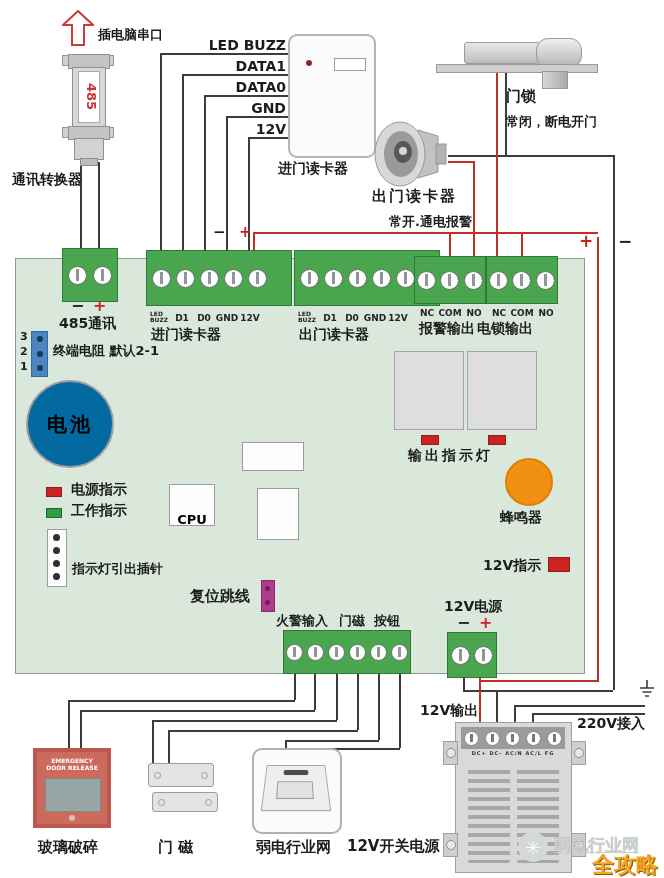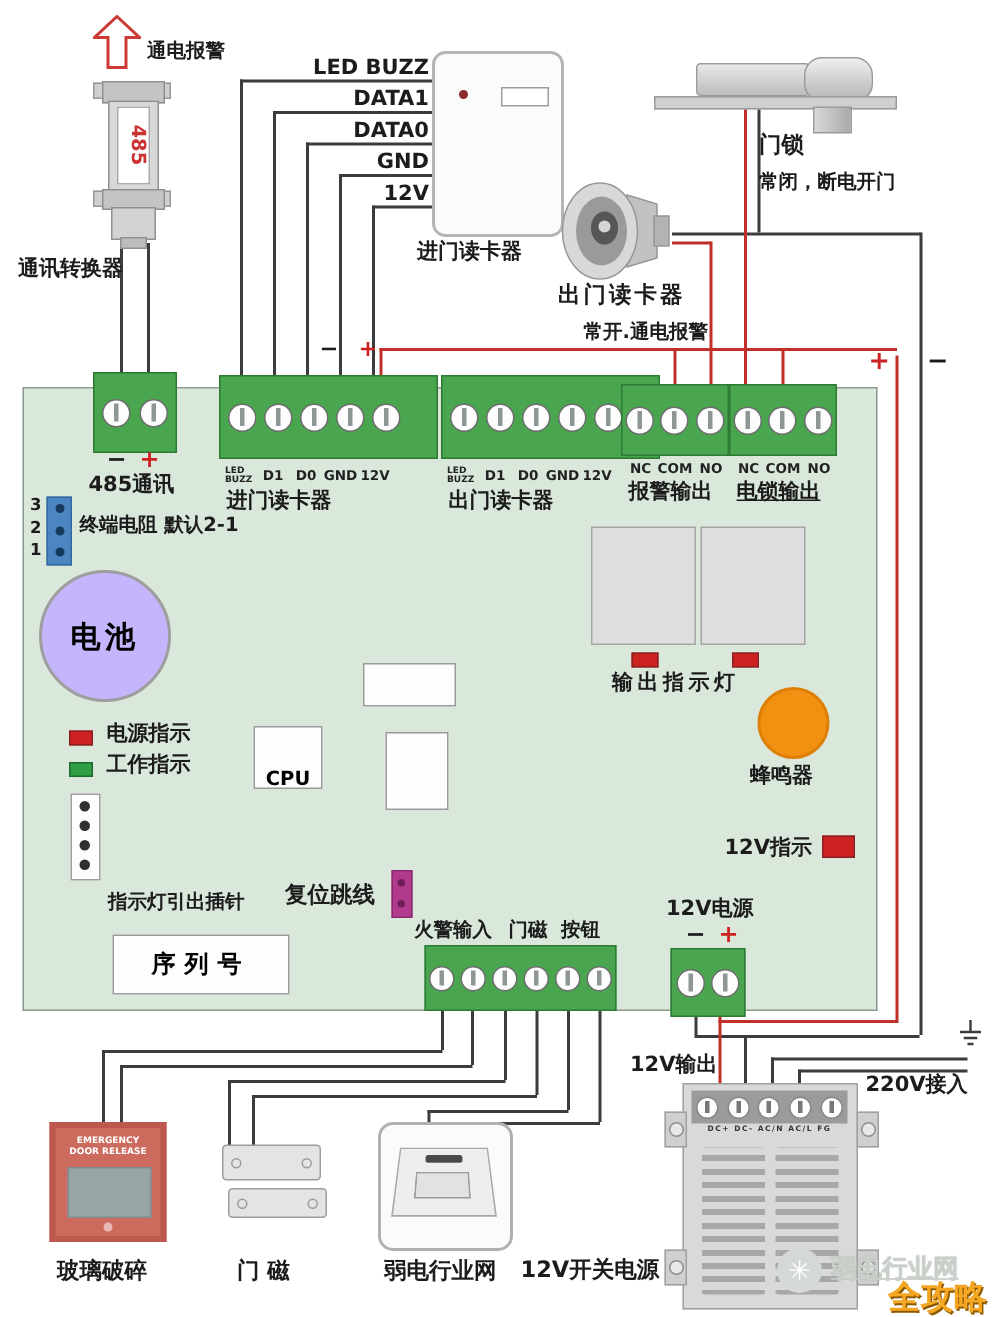--- a/index.html
+++ b/index.html
@@ -88,21 +88,21 @@
       <div class="wire wk" style="left: 300px; top: 748px; width: 2px; height: 4px;"></div>
       <div class="wire wk" style="left: 514px; top: 705px; width: 131px; height: 2px;"></div>
       <div class="wire wk" style="left: 514px; top: 705px; width: 2px; height: 24px;"></div>
       <div class="wire wk" style="left: 532px; top: 713px; width: 113px; height: 2px;"></div>
       <div class="wire wk" style="left: 532px; top: 713px; width: 2px; height: 16px;"></div>
     </div>
 
   <svg class="abs" style="left:62px;top:10px;" width="32" height="36" viewBox="0 0 32 36">
     <polygon points="16,1 31,15 22,15 22,35 10,35 10,15 1,15" fill="#ffffff" stroke="#cc3b33" stroke-width="2"></polygon>
   </svg>
-  <div class="lb f13" style="left:98px;top:28px;">通电报警</div>
+  <div class="lb f13" style="left:98px;top:28px;">插电脑串口</div>
 
   <div class="abs" style="left:58px;top:52px;width:60px;height:116px;">
     <div class="abs" style="left:4px;top:3px;width:8px;height:9px;background:#cfcfcf;border:1px solid #999;"></div>
     <div class="abs" style="left:46px;top:3px;width:8px;height:9px;background:#cfcfcf;border:1px solid #999;"></div>
     <div class="abs" style="left:10px;top:2px;width:40px;height:13px;background:#c4c4c4;border:1px solid #909090;"></div>
     <div class="abs" style="left:14px;top:15px;width:32px;height:60px;background:#d8d8d8;border:1px solid #909090;"></div>
     <div class="abs" style="left:20px;top:19px;width:20px;height:50px;background:#fff;border:1px solid #aaa;
                 color:#c33;font-weight:bold;font-size:13px;writing-mode:vertical-rl;text-align:center;">485</div>
     <div class="abs" style="left:4px;top:75px;width:8px;height:9px;background:#cfcfcf;border:1px solid #999;"></div>
     <div class="abs" style="left:46px;top:75px;width:8px;height:9px;background:#cfcfcf;border:1px solid #999;"></div>
@@ -198,48 +198,48 @@
   <div class="pinlb" style="left:398px;top:313px;">12V</div>
   <div class="lb f14" style="left:299px;top:327px;">出门读卡器</div>
 
   <div class="pinlb" style="left:427px;top:308px;">NC</div>
   <div class="pinlb" style="left:450px;top:308px;">COM</div>
   <div class="pinlb" style="left:474px;top:308px;">NO</div>
   <div class="lb f14" style="left:419px;top:321px;">报警输出</div>
   <div class="pinlb" style="left:499px;top:308px;">NC</div>
   <div class="pinlb" style="left:522px;top:308px;">COM</div>
   <div class="pinlb" style="left:546px;top:308px;">NO</div>
-  <div class="lb f14" style="left:491px;top:321px;text-decoration:underline;">电锁输出</div>
+  <div class="lb f14" style="left:477px;top:321px;">电锁输出</div>
 
   <div class="lb f11" style="left:20px;top:331px;">3</div>
   <div class="lb f11" style="left:20px;top:346px;">2</div>
   <div class="lb f11" style="left:20px;top:361px;">1</div>
   <div class="abs" style="left:31px;top:331px;width:15px;height:44px;background:#4b86c2;border:1px solid #35699e;">
     <div class="dot" style="top:4px;"></div>
       <div class="dot" style="top:19px;"></div>
       <div class="dot" style="top:33px;"></div>
   </div>
   <div class="lb f13" style="left:53px;top:344px;">终端电阻 默认2-1</div>
 
-  <div class="abs" style="left:26px;top:380px;width:84px;height:84px;border-radius:50%;background:#c4b5fd;border:2px solid #9e9e9e;
+  <div class="abs" style="left:26px;top:380px;width:84px;height:84px;border-radius:50%;background:#0369a1;border:2px solid #9e9e9e;
               display:flex;align-items:center;justify-content:center;">
     <span class="f20" style="font-weight:bold;letter-spacing:3px;">电池</span>
   </div>
 
   <div class="ledrect" style="left:46px;top:487px;width:14px;height:8px;"></div>
   <div class="lb f14" style="left:71px;top:482px;">电源指示</div>
   <div class="ledrect" style="left:46px;top:508px;width:14px;height:8px;background:#2f9e45;border-color:#1d6b2e;"></div>
   <div class="lb f14" style="left:71px;top:503px;">工作指示</div>
   <div class="abs" style="left:47px;top:529px;width:18px;height:56px;background:#fdfdfd;border:1px solid #9e9e9e;">
     <div class="hdot" style="top:4px;"></div>
       <div class="hdot" style="top:17px;"></div>
     <div class="hdot" style="top:30px;"></div>
       <div class="hdot" style="top:43px;"></div>
   </div>
-  <div class="lb f13" style="left:72px;top:562px;margin-top:33px;">指示灯引出插针</div>
+  <div class="lb f13" style="left:72px;top:562px;">指示灯引出插针</div>
 
   <div class="whitebox" style="left:169px;top:484px;width:44px;height:40px;display:flex;align-items:center;justify-content:center;">
     <span class="f13" style="font-weight:bold;margin-top:28px;">CPU</span>
   </div>
   <div class="whitebox" style="left:242px;top:442px;width:60px;height:27px;"></div>
   <div class="whitebox" style="left:257px;top:488px;width:40px;height:50px;"></div>
 
   <div class="abs" style="left:394px;top:351px;width:68px;height:77px;background:#dedede;border:1px solid #a5a5a5;"></div>
   <div class="abs" style="left:467px;top:351px;width:68px;height:77px;background:#dedede;border:1px solid #a5a5a5;"></div>
   <div class="ledrect" style="left:421px;top:435px;width:16px;height:8px;"></div>
@@ -251,23 +251,20 @@
 
   <div class="lb f14" style="left:483px;top:558px;">12V指示</div>
   <div class="ledrect" style="left:548px;top:557px;width:20px;height:13px;"></div>
 
   <div class="lb f15" style="left:190px;top:588px;">复位跳线</div>
   <div class="abs" style="left:261px;top:580px;width:12px;height:30px;background:#b13a8e;border:1px solid #8a2a6e;">
     <div class="abs" style="left:3px;top:5px;width:5px;height:5px;border-radius:50%;background:#6e1f57;"></div>
     <div class="abs" style="left:3px;top:19px;width:5px;height:5px;border-radius:50%;background:#6e1f57;"></div>
   </div>
 
-  <div class="whitebox" style="left:75px;top:623px;width:116px;height:38px;display:flex;align-items:center;justify-content:center;">
-    <span class="f16" style="font-weight:bold;letter-spacing:6px;">序列号</span>
-  </div>
 
   <div class="lb f13" style="left:276px;top:614px;">火警输入</div>
   <div class="lb f13" style="left:339px;top:614px;text-align:center;">门磁</div>
   <div class="lb f13" style="left:374px;top:614px;">按钮</div>
   <div class="tblock" style="left:283px;top:630px;width:128px;height:44px;">
       <span class="term sm"></span>
       <span class="term sm"></span>
       <span class="term sm"></span>
       <span class="term sm"></span>
       <span class="term sm"></span>

